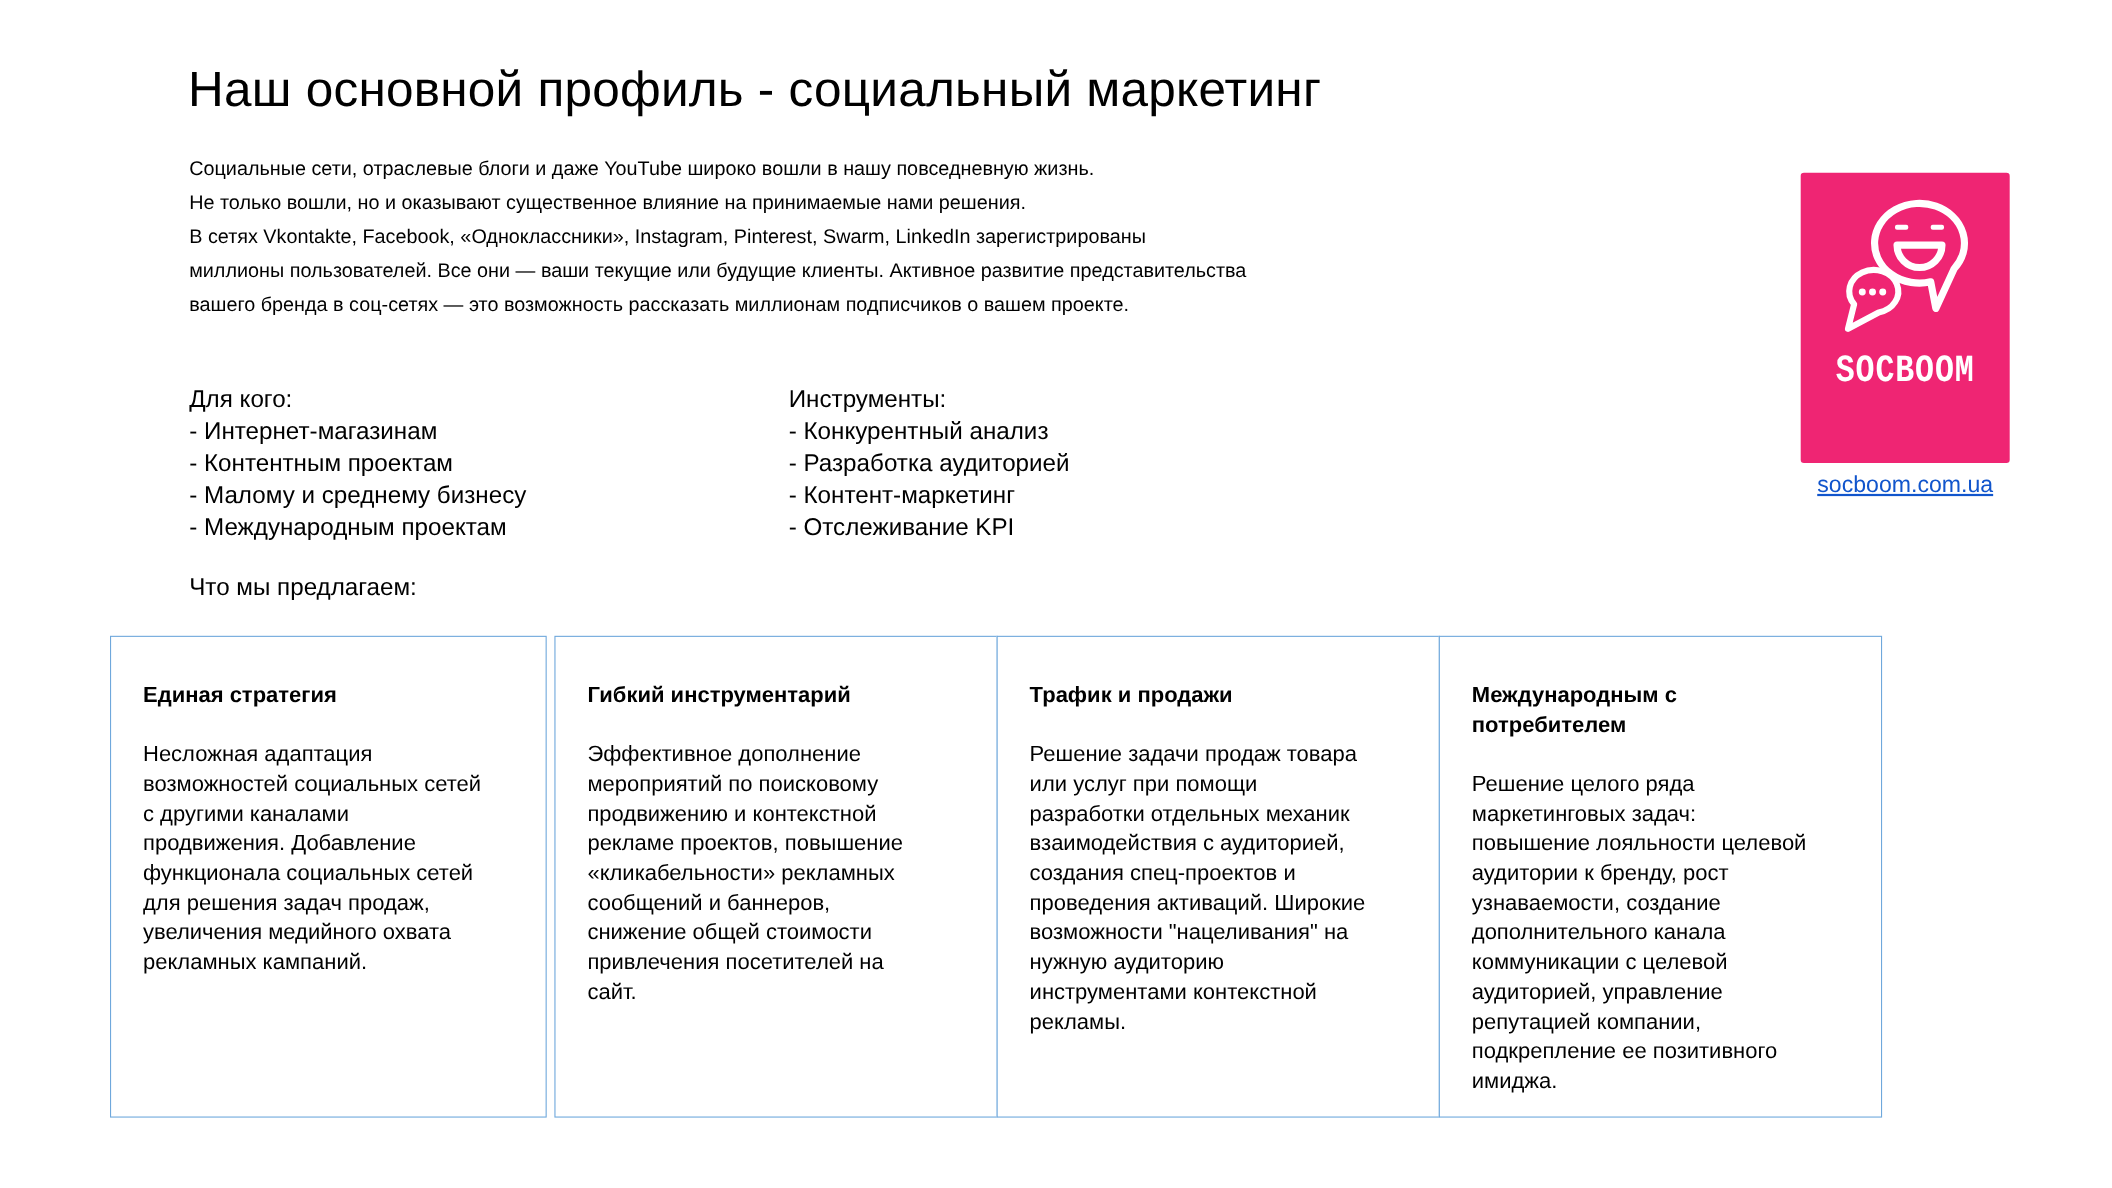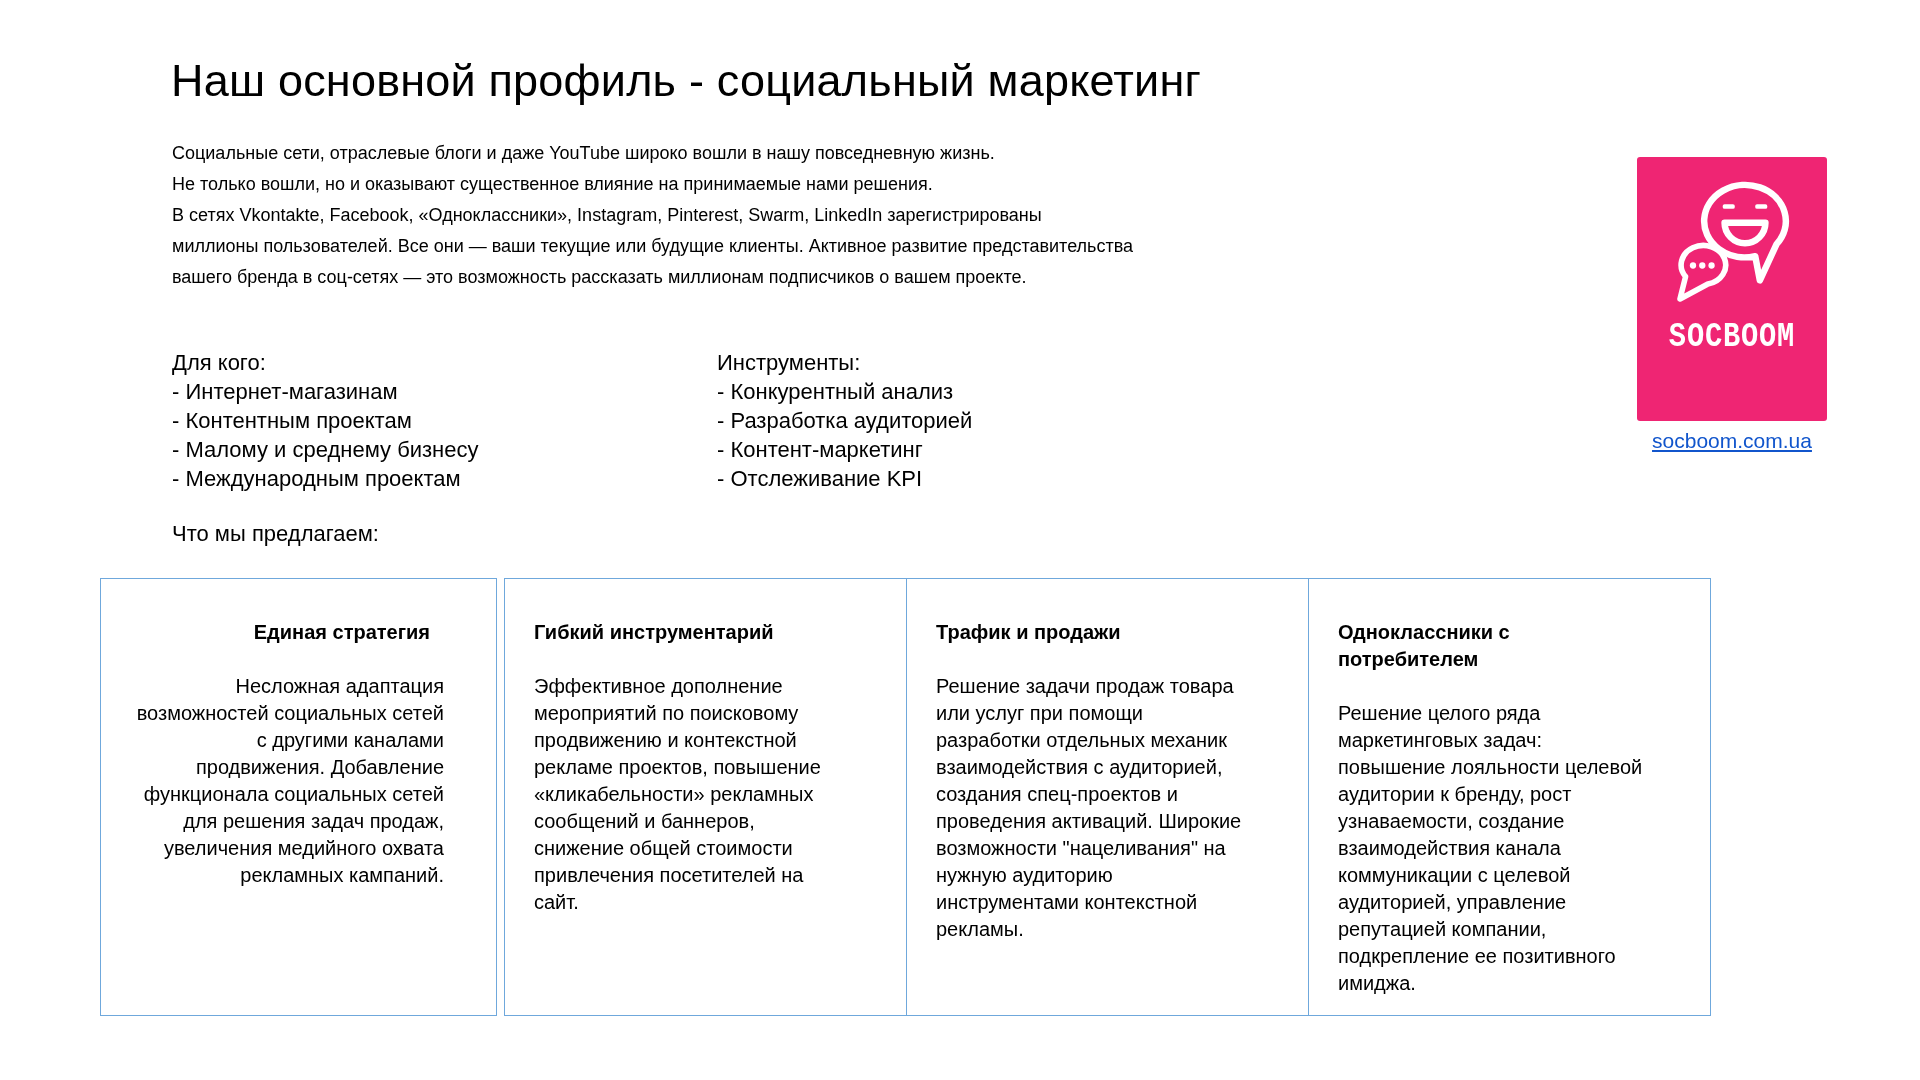--- a/index.html
+++ b/index.html
@@ -30,21 +30,21 @@
     position:absolute; left:172px; top:521px;
     font-size:22px;
   }
 
   .cards-row { position:absolute; left:100px; top:578px; display:flex; }
   .card {
     box-sizing:border-box; width:403px; height:438px;
     background:#ffffff; border:1px solid #6FA8DC;
     padding:40px 28px 20px 29px;
   }
-  .card:first-child { width:397px; margin-right:7px;text-align:right; }
+  .card:first-child { width:397px; margin-right:7px; }
   .card:nth-child(3), .card:nth-child(4) { margin-left:-1px; }
   .card-title {
     font-size:20px; font-weight:700; line-height:27px;
     margin:0 0 27px 0; max-width:300px;
   }
   .card-body {
     font-size:20px; line-height:27px; max-width:314px;
   }
 
   .logo {
@@ -101,22 +101,22 @@
     </div>
     <div class="card">
       <div class="card-title">Гибкий инструментарий</div>
       <div class="card-body">Эффективное дополнение мероприятий по поисковому продвижению и контекстной рекламе проектов, повышение «кликабельности» рекламных сообщений и баннеров, снижение общей стоимости привлечения посетителей на сайт.</div>
     </div>
     <div class="card">
       <div class="card-title">Трафик и продажи</div>
       <div class="card-body">Решение задачи продаж товара или услуг при помощи разработки отдельных механик взаимодействия с аудиторией, создания спец-проектов и проведения активаций. Широкие возможности "нацеливания" на нужную аудиторию инструментами контекстной рекламы.</div>
     </div>
     <div class="card">
-      <div class="card-title">Одноклассники с потребителем</div>
-      <div class="card-body">Решение целого ряда маркетинговых задач: повышение лояльности целевой аудитории к бренду, рост узнаваемости, создание взаимодействия канала коммуникации с целевой аудиторией, управление репутацией компании, подкрепление ее позитивного имиджа.</div>
+      <div class="card-title">Международным с потребителем</div>
+      <div class="card-body">Решение целого ряда маркетинговых задач: повышение лояльности целевой аудитории к бренду, рост узнаваемости, создание дополнительного канала коммуникации с целевой аудиторией, управление репутацией компании, подкрепление ее позитивного имиджа.</div>
     </div>
   </div>
 
   <div class="logo">
     <svg class="logo-icon" width="130" height="142" viewBox="0 0 140 150" aria-hidden="true">
 
       <path d="M 95 86 A 44 39 0 1 1 118 73 L 100 112 Z" fill="#EF2573" stroke="#ffffff" stroke-width="7" stroke-linejoin="round"></path>
       <rect x="60" y="30" width="13" height="5" rx="2" fill="#ffffff"></rect>
       <rect x="95" y="30" width="13" height="5" rx="2" fill="#ffffff"></rect>
       <path d="M 62 50 H 106 A 22 22 0 0 1 62 50 Z" fill="none" stroke="#ffffff" stroke-width="7" stroke-linejoin="round"></path>

